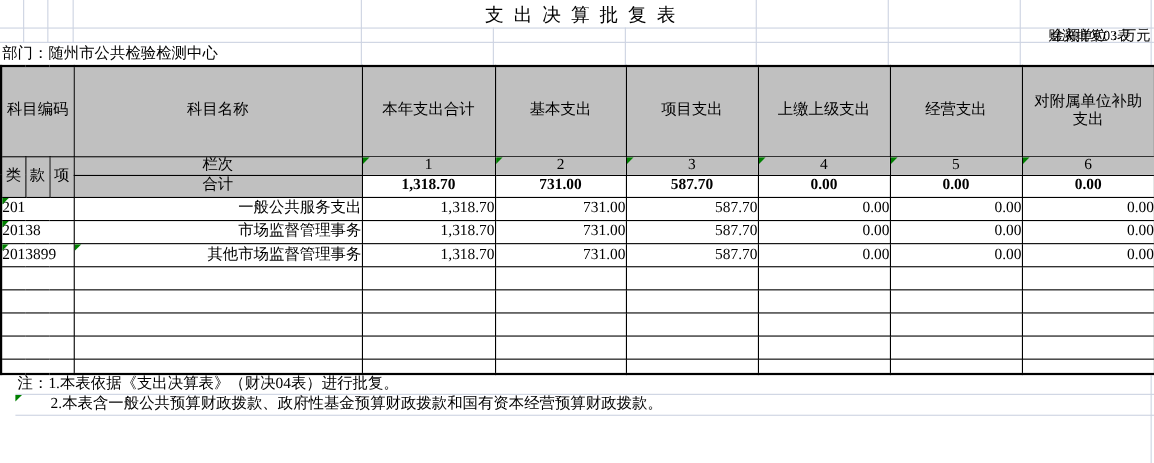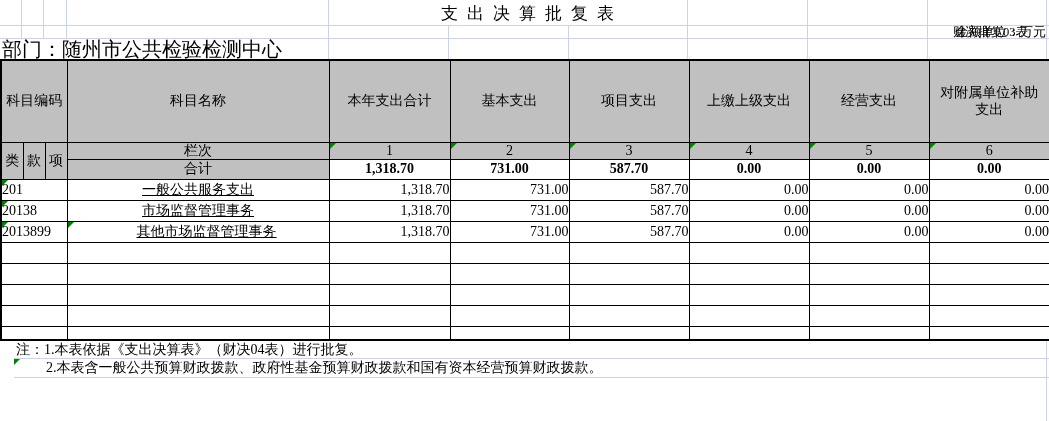--- a/index.html
+++ b/index.html
@@ -13,40 +13,40 @@
   .gl { position:absolute; background:#ccd3e2; }
   .gl.h { height:1px; }
   .gl.v { width:1px; }
 
   .title {
     position:absolute; left:441px; top:2px; font-size:17px; letter-spacing:9px;
     white-space:nowrap; color:#000;
   }
   .tr-line1 { position:absolute; right:21px; top:25px; height:14px; line-height:14px; font-size:12.5px; }
   .tr-line2 { position:absolute; right:3px; top:22px; height:19px; line-height:19px; font-size:13px; }
-  .dept     { position:absolute; left:2px;  top:40px; height:19px; line-height:19px; font-size:20px; }
+  .dept     { position:absolute; left:2px;  top:40px; height:19px; line-height:19px; font-size:14px; }
 
   table.grid {
     position:absolute; left:0; top:59px; width:1049px;
     border-collapse:collapse; table-layout:fixed;
     border:2px solid #000;
   }
   table.grid td {
     border:1px solid #000; font-size:14px; overflow:hidden;
     vertical-align:middle; white-space:nowrap; padding:0;
   }
   tr.hdr1 td { height:82px; background:#c0c0c0; text-align:center; line-height:20px; white-space:normal; }
   tr.hdr2 td { height:17px; line-height:15px; text-align:center; }
   tr.hdr3 td { height:20px; line-height:18px; text-align:center; }
   td.gray { background:#c0c0c0; }
   td.white { background:#fff; }
   tr.data td, tr.empty td { height:21px; line-height:19px; }
   tr.empty.short td { height:14px; line-height:12px; }
   td.code { text-align:left; padding-left:1px; }
-  td.name { text-align:center; padding-left:2px;text-decoration:underline; }
+  td.name { text-align:right; padding-left:2px; }
   td.name.indent { padding-left:17px; }
   td.val  { text-align:right; padding-right:4px; }
   td.bold { font-weight:bold; }
   .wrapbox { display:inline-block; width:100px; white-space:normal; line-height:17px; vertical-align:middle; }
   .rel { position:relative; }
   .tri {
     position:absolute; left:0; top:0; width:0; height:0;
     border-top:6px solid #008000; border-right:6px solid transparent;
   }
   .note {

